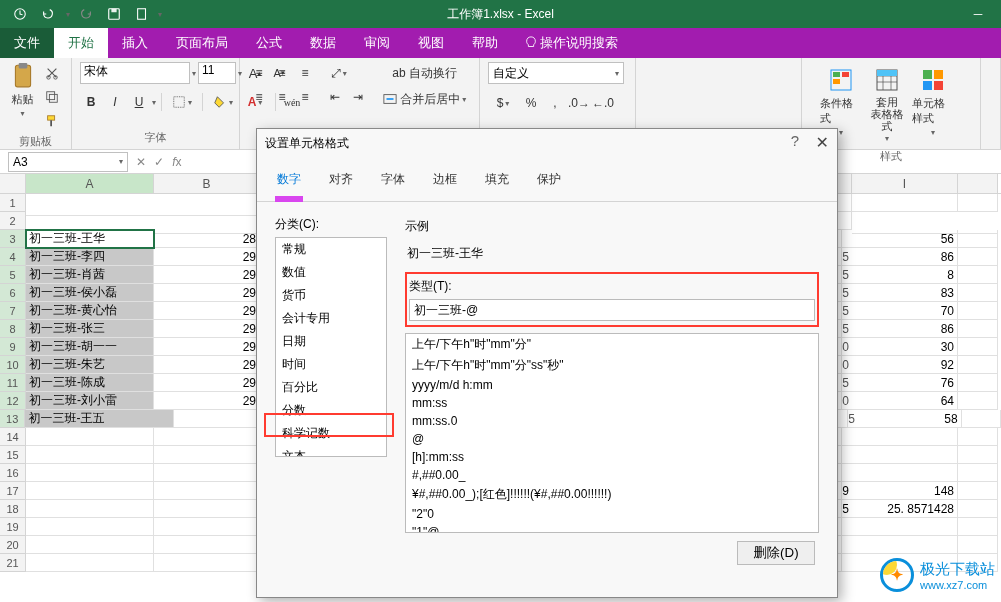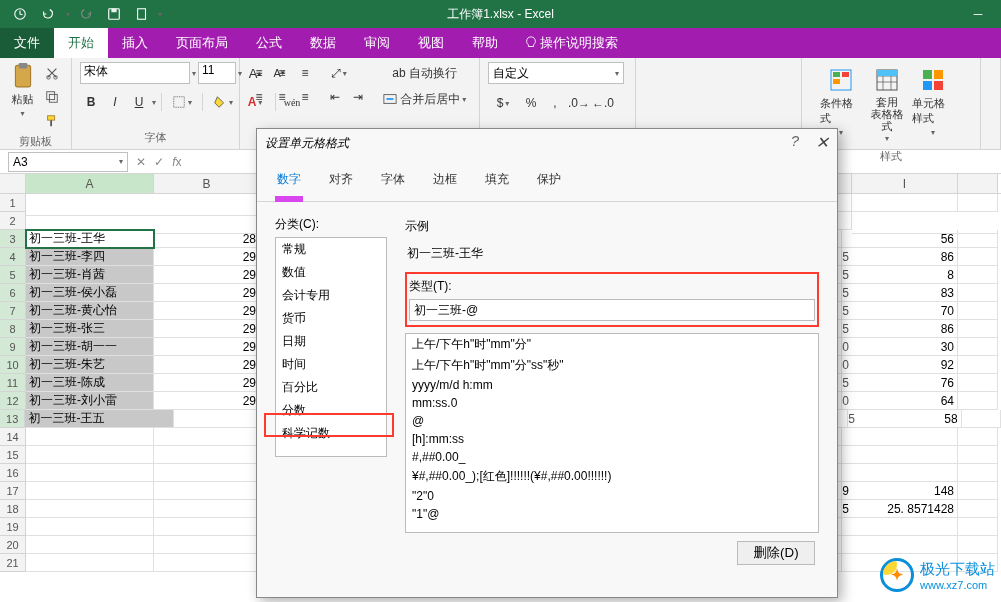--- a/index.html
+++ b/index.html
@@ -59,21 +59,21 @@
     .row-header.sel { background:#d3e8d5; }
     .cell { border-right:1px solid #e0e0e0; border-bottom:1px solid #e0e0e0; font-size:12px; padding:0 3px; overflow:hidden; white-space:nowrap; display:flex; align-items:center; }
     .cell.num { justify-content:flex-end; }
     .cell.sel { background:#c8c8c8; }
     .cell.active { background:#fff; outline:2px solid #217346; outline-offset:-1px; z-index:1; }
     .col-header.sel { background:#c8e6c9; }
     .cell.hdr { background:#ec4899; font-weight:500;margin-top:21px; }
 
     
     .dialog { position:absolute; left:256px; top:128px; width:582px; height:470px; background:#f8f8f8; border:1px solid #888; box-shadow:4px 4px 12px rgba(0,0,0,0.3); z-index:100; font-size:12px; }
-    .dlg-title { height:28px; display:flex; align-items:center; justify-content:space-between; padding:0 8px;font-style:italic; }
+    .dlg-title { height:28px; display:flex; align-items:center; justify-content:space-between; padding:0 8px; }
     .dlg-tabs { display:flex; gap:24px; padding:10px 18px 0; border-bottom:1px solid #d4d4d4; }
     .dlg-tab { padding:4px 2px 8px; color:#333; cursor:pointer; }
     .dlg-tab.active { color:#0078d7; border-bottom:6px solid #d946ef; margin-bottom:-1px; }
     .dlg-body { padding:14px 18px; display:flex; gap:18px; }
     .cat-list { width:112px; height:220px; border:1px solid #bbb; background:#fff; overflow-y:auto; position:relative; }
     .cat-item { padding:3px 6px; cursor:pointer; }
     .dlg-right { flex:1; }
     .sample-box { margin-top:2px; }
     .type-box { border:2px solid #ff3b30; padding:4px 2px 4px 2px; margin-top:10px; }
     .type-input { width:100%; height:22px; border:1px solid #bbb; padding:0 4px; font-size:12px; }
@@ -558,42 +558,44 @@
     <div class="dlg-tab">边框</div>
     <div class="dlg-tab">填充</div>
     <div class="dlg-tab">保护</div>
   </div>
   <div class="dlg-body">
     <div>
       <div style="margin-bottom:4px">分类(C):</div>
       <div class="cat-list" id="cat-list">
           <div class="cat-item">常规</div>
           <div class="cat-item">数值</div>
+          <div class="cat-item">货币</div>
           <div class="cat-item">会计专用</div>
-          <div class="cat-item">货币</div>
           <div class="cat-item">日期</div>
           <div class="cat-item">时间</div>
           <div class="cat-item">百分比</div>
           <div class="cat-item">分数</div>
           <div class="cat-item">科学记数</div>
+          <div class="cat-item">文本</div>
         </div>
     </div>
     <div class="dlg-right">
       <div class="sample-box">
         <div>示例</div>
         <div style="margin-top:10px;padding-left:2px">初一三班-王华</div>
       </div>
       <div class="type-box">
         <div style="margin-bottom:4px">类型(T):</div>
         <input class="type-input" value="初一三班-@" style="">
       </div>
       <div class="fmt-list" id="fmt-list">
           <div class="li">上午/下午h"时"mm"分"</div>
           <div class="li">上午/下午h"时"mm"分"ss"秒"</div>
           <div class="li">yyyy/m/d h:mm</div>
+          <div class="li">mm:ss</div>
           <div class="li">mm:ss.0</div>
           <div class="li">@</div>
           <div class="li">[h]:mm:ss</div>
           <div class="li">#,##0.00_</div>
           <div class="li">¥#,##0.00_);[红色]!!!!!!(¥#,##0.00!!!!!!)</div>
           <div class="li">"2"0</div>
           <div class="li">"1"@</div>
         </div>
     </div>
   </div>

